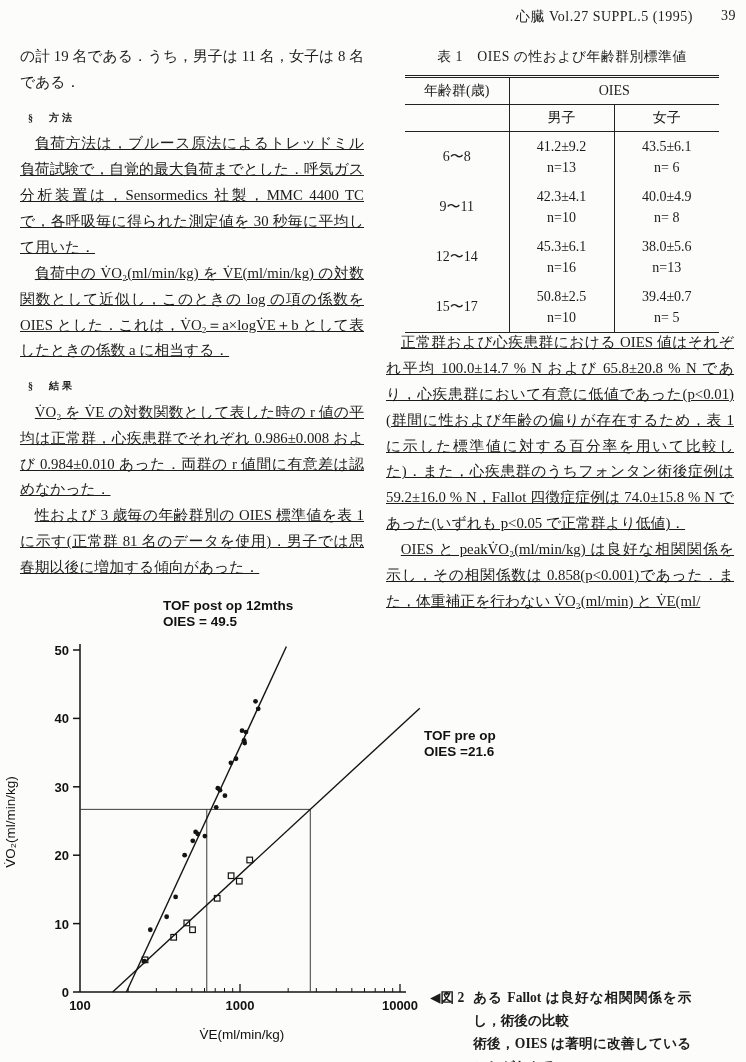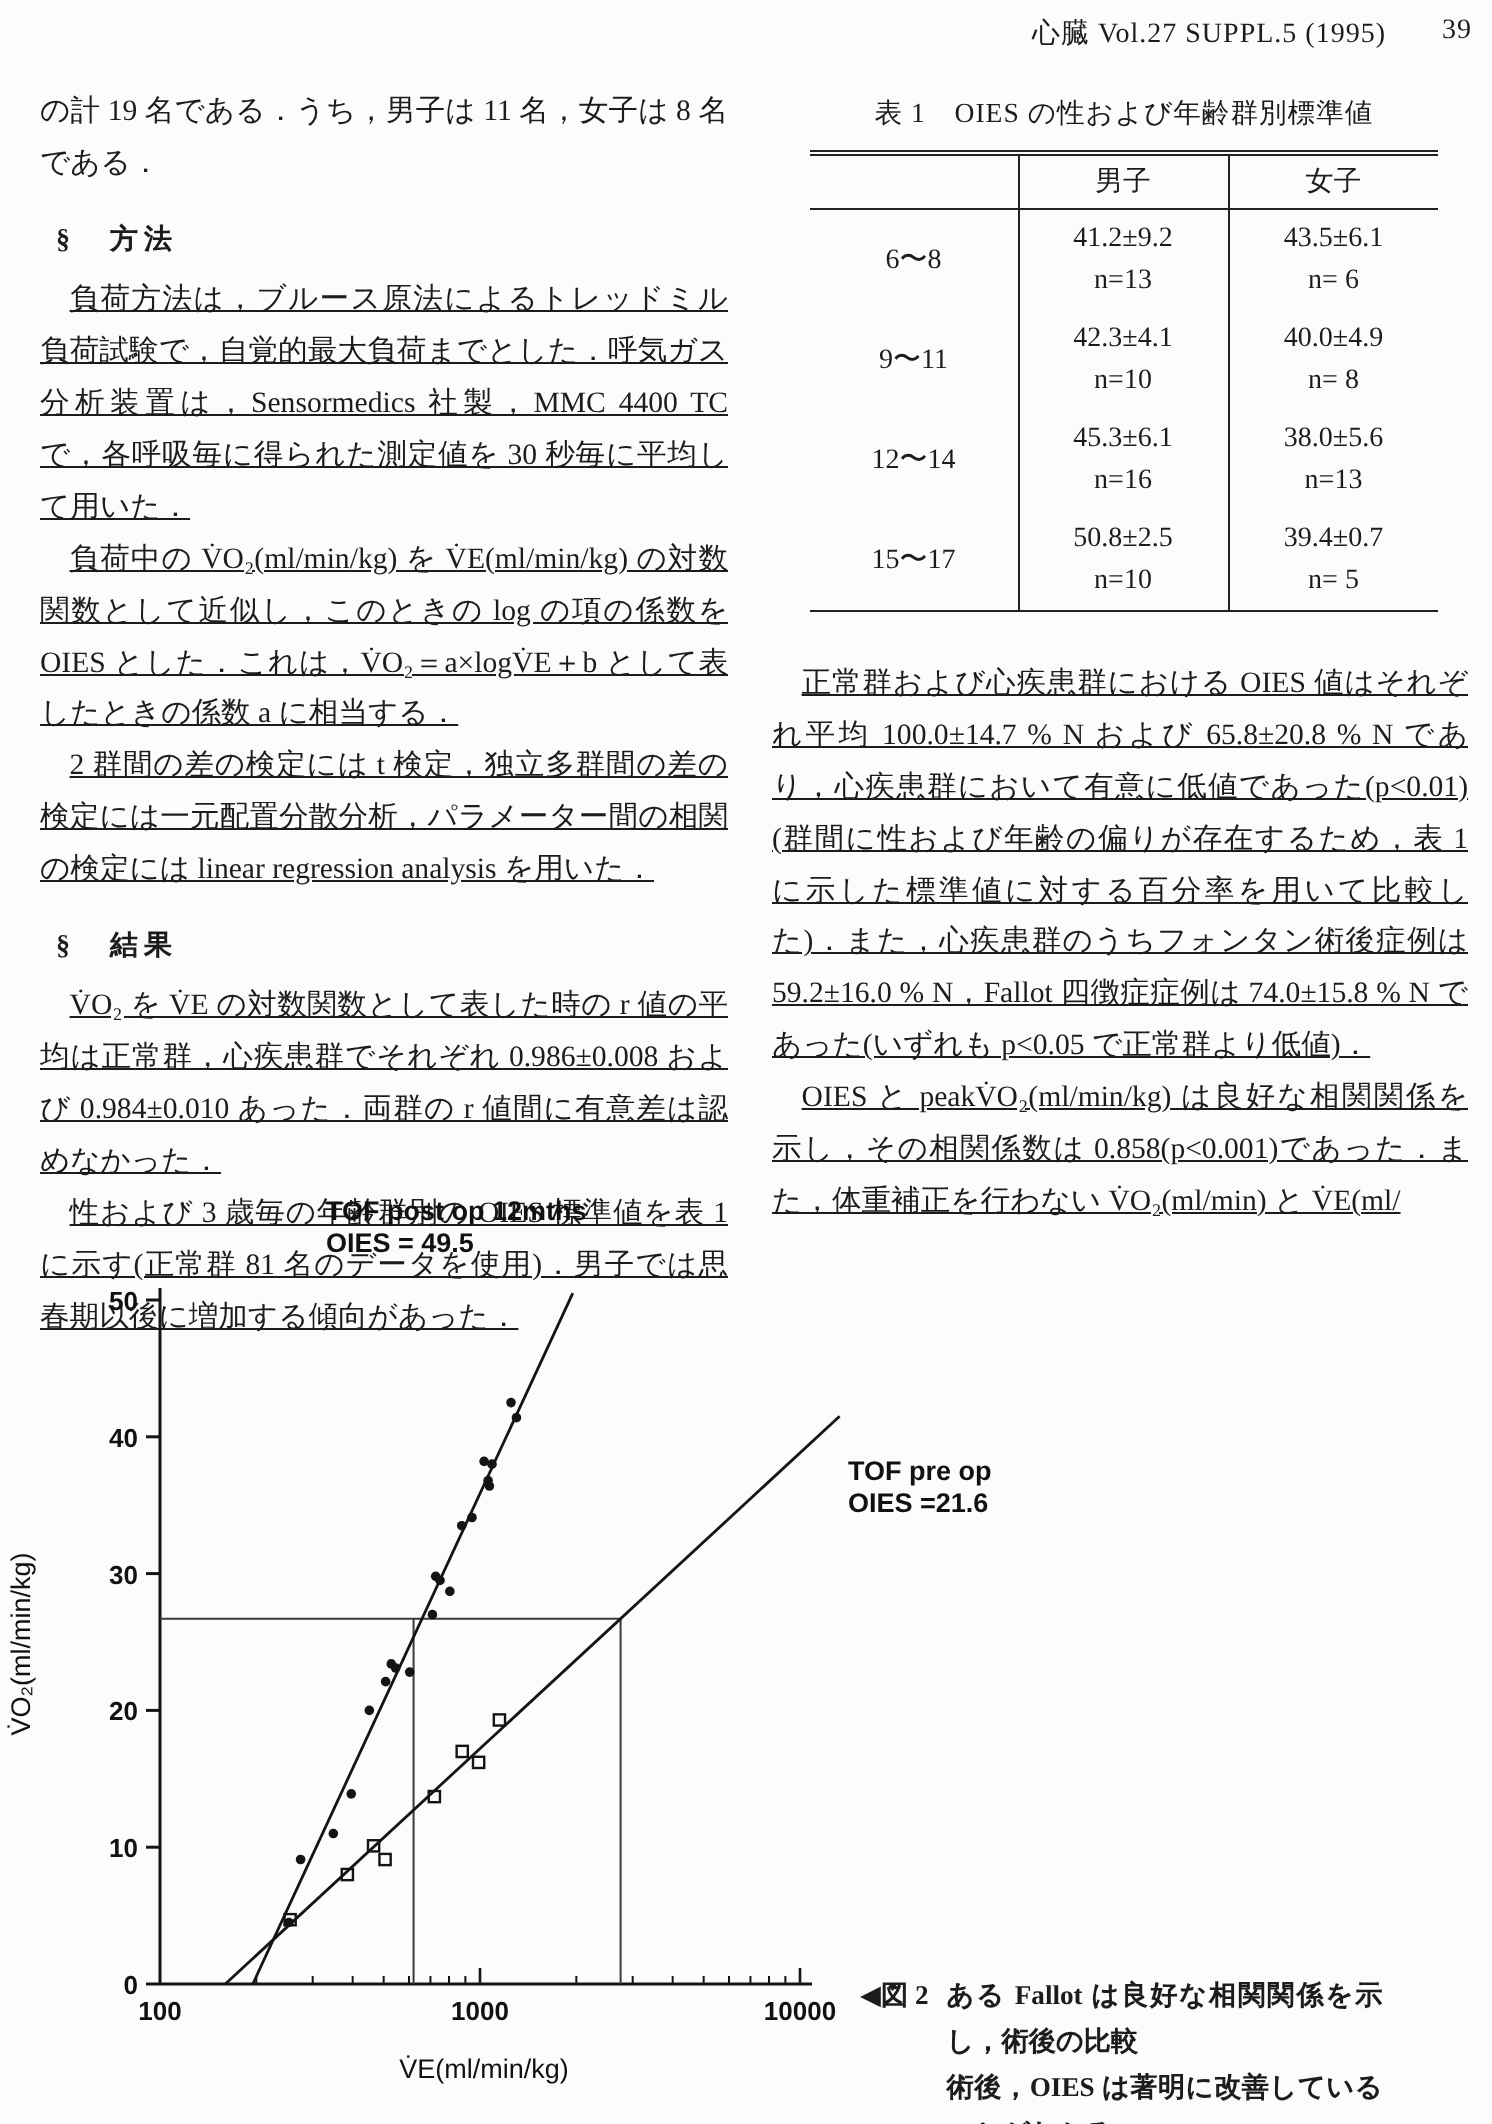--- a/index.html
+++ b/index.html
@@ -17,21 +17,21 @@
   .hdr {
     position:absolute; top:8px; left:0; width:736px;
     display:flex; justify-content:flex-end; gap:28px;
     font-size:14px; letter-spacing:.5px;
   }
   
   .col { position:absolute; font-size:14.8px; line-height:1.75; text-align:justify; }
   .col-left  { left:20px;  top:44px; width:344px; }
   .col-right { left:386px; top:330px; width:348px; }
   p.indent { text-indent:1em;text-decoration:underline; }
-  h3.sec { font-size:14px; font-weight:bold; margin:13px 0 5px 8px; letter-spacing:3px; }
+  h3.sec { font-size:10px; font-weight:bold; margin:13px 0 5px 8px; letter-spacing:3px; }
   
   .tblwrap { position:absolute; left:392px; top:48px; width:340px; }
   .tbl-title { text-align:center; font-weight:normal; font-size:13.8px; margin-bottom:9px; letter-spacing:.5px; }
   table.std {
     border-collapse:collapse; width:314px; margin:0 auto;
     border-top:3px double #222; border-bottom:1.5px solid #222;
     font-size:14px; text-align:center;
   }
   table.std th, table.std td { font-weight:normal; padding:4px 2px; }
   .vline { border-left:1.4px solid #222; }
@@ -62,30 +62,33 @@
   <div class="hdr">
     <span>心臓  Vol.27  SUPPL.5  (1995)</span>
     <span>39</span>
   </div>
 
   <div class="col col-left">
     <p>の計 19 名である．うち，男子は 11 名，女子は 8 名である．</p>
     <h3 class="sec">§　方法</h3>
     <p class="indent">負荷方法は，ブルース原法によるトレッドミル負荷試験で，自覚的最大負荷までとした．呼気ガス分析装置は，Sensormedics 社製，MMC 4400 TC で，各呼吸毎に得られた測定値を 30 秒毎に平均して用いた．</p>
     <p class="indent">負荷中の V̇O₂(ml/min/kg) を V̇E(ml/min/kg) の対数関数として近似し，このときの log の項の係数を OIES とした．これは，V̇O₂＝a×logV̇E＋b として表したときの係数 a に相当する．</p>
-    <p class="indent">2 群間の差の検定には t 検定，独立多群間の差の検定には一元配置分散分析，パラメーター間の相関の検定には linear regression analysis を用いた．</p>
     <h3 class="sec">§　結果</h3>
     <p class="indent">V̇O₂ を V̇E の対数関数として表した時の r 値の平均は正常群，心疾患群でそれぞれ 0.986±0.008 および 0.984±0.010 あった．両群の r 値間に有意差は認めなかった．</p>
     <p class="indent">性および 3 歳毎の年齢群別の OIES 標準値を表 1 に示す(正常群 81 名のデータを使用)．男子では思春期以後に増加する傾向があった．</p>
   </div>
 
   <div class="tblwrap">
     <div class="tbl-title">表 1　OIES の性および年齢群別標準値</div>
     <table class="std">
       <tbody>
+          <tr>
+        <th class="agecell hline">年齢群(歳)</th>
+        <th class="vline hline" colspan="2">OIES</th>
+      </tr>
       <tr>
         <th class="hline"></th>
         <th class="vline hline valcell">男子</th>
         <th class="vline hline valcell">女子</th>
       </tr>
       <tr>
         <td>6〜8</td>
         <td class="vline">
           <div class="cellval">41.2±9.2</div>
           <div class="celln">n=13</div>

